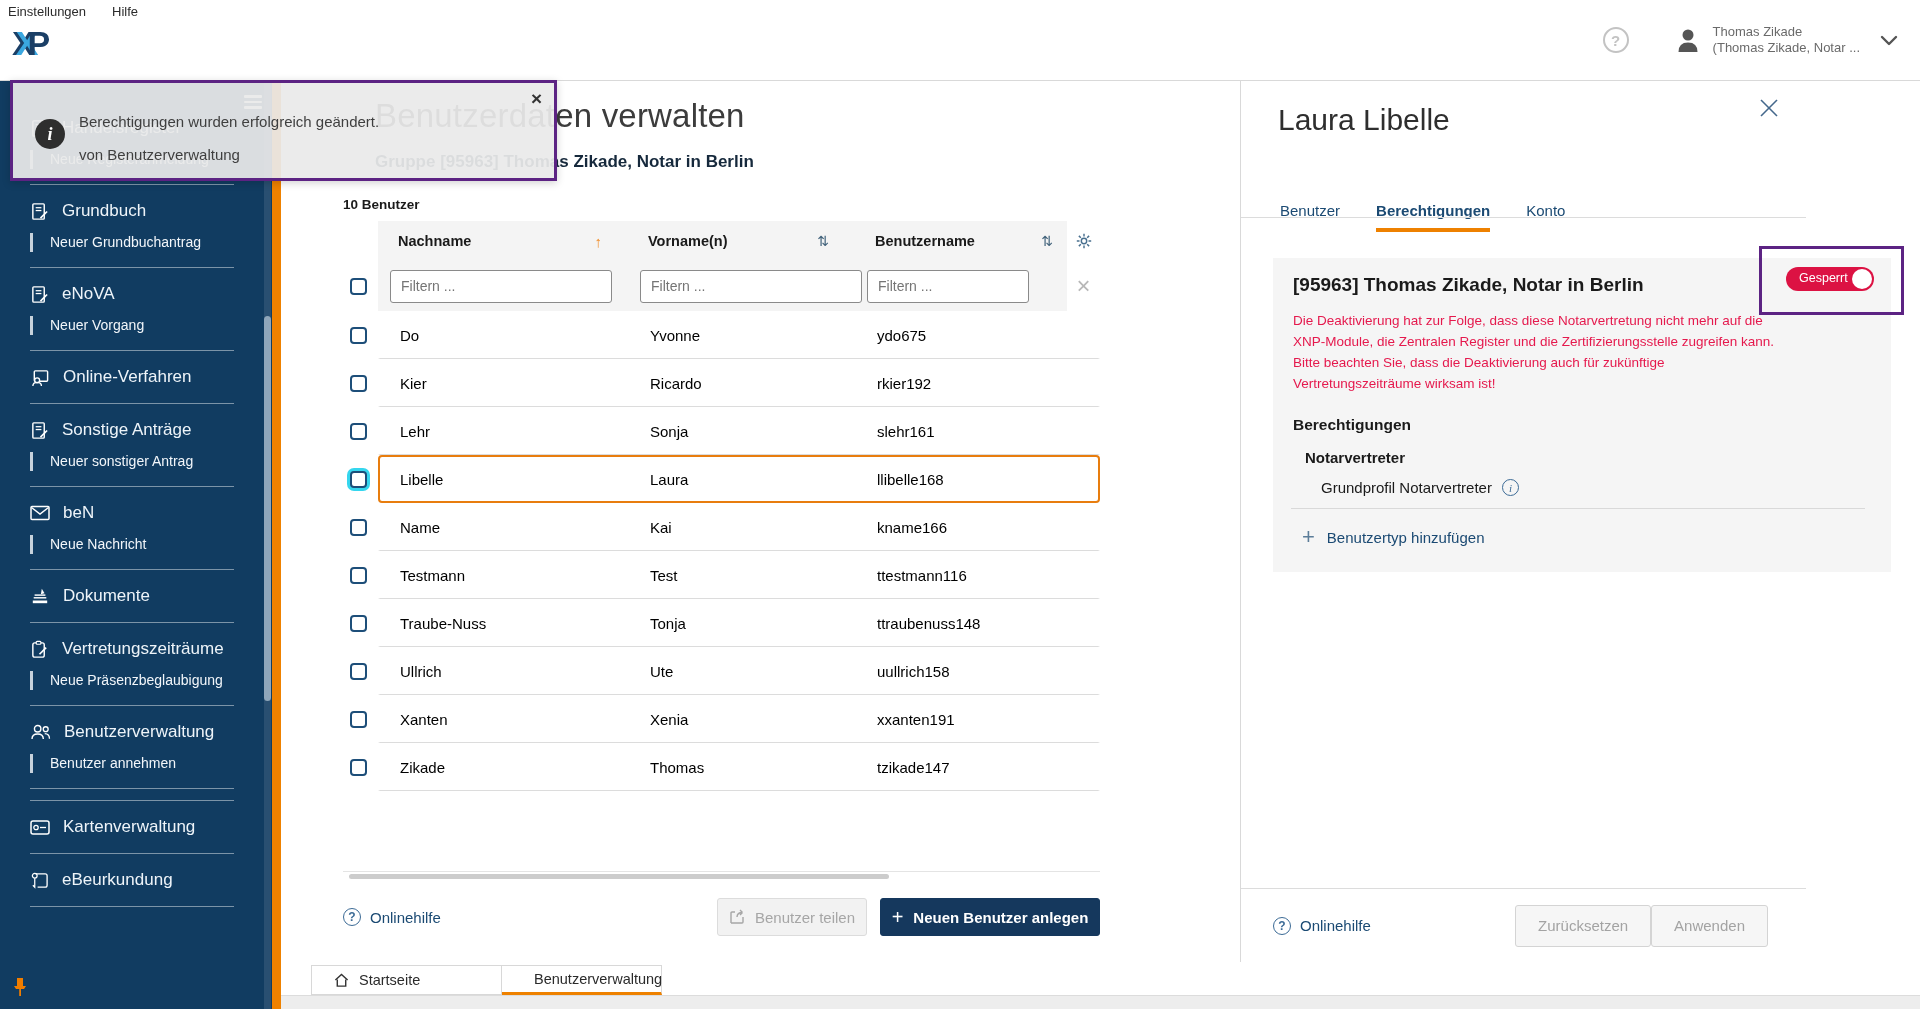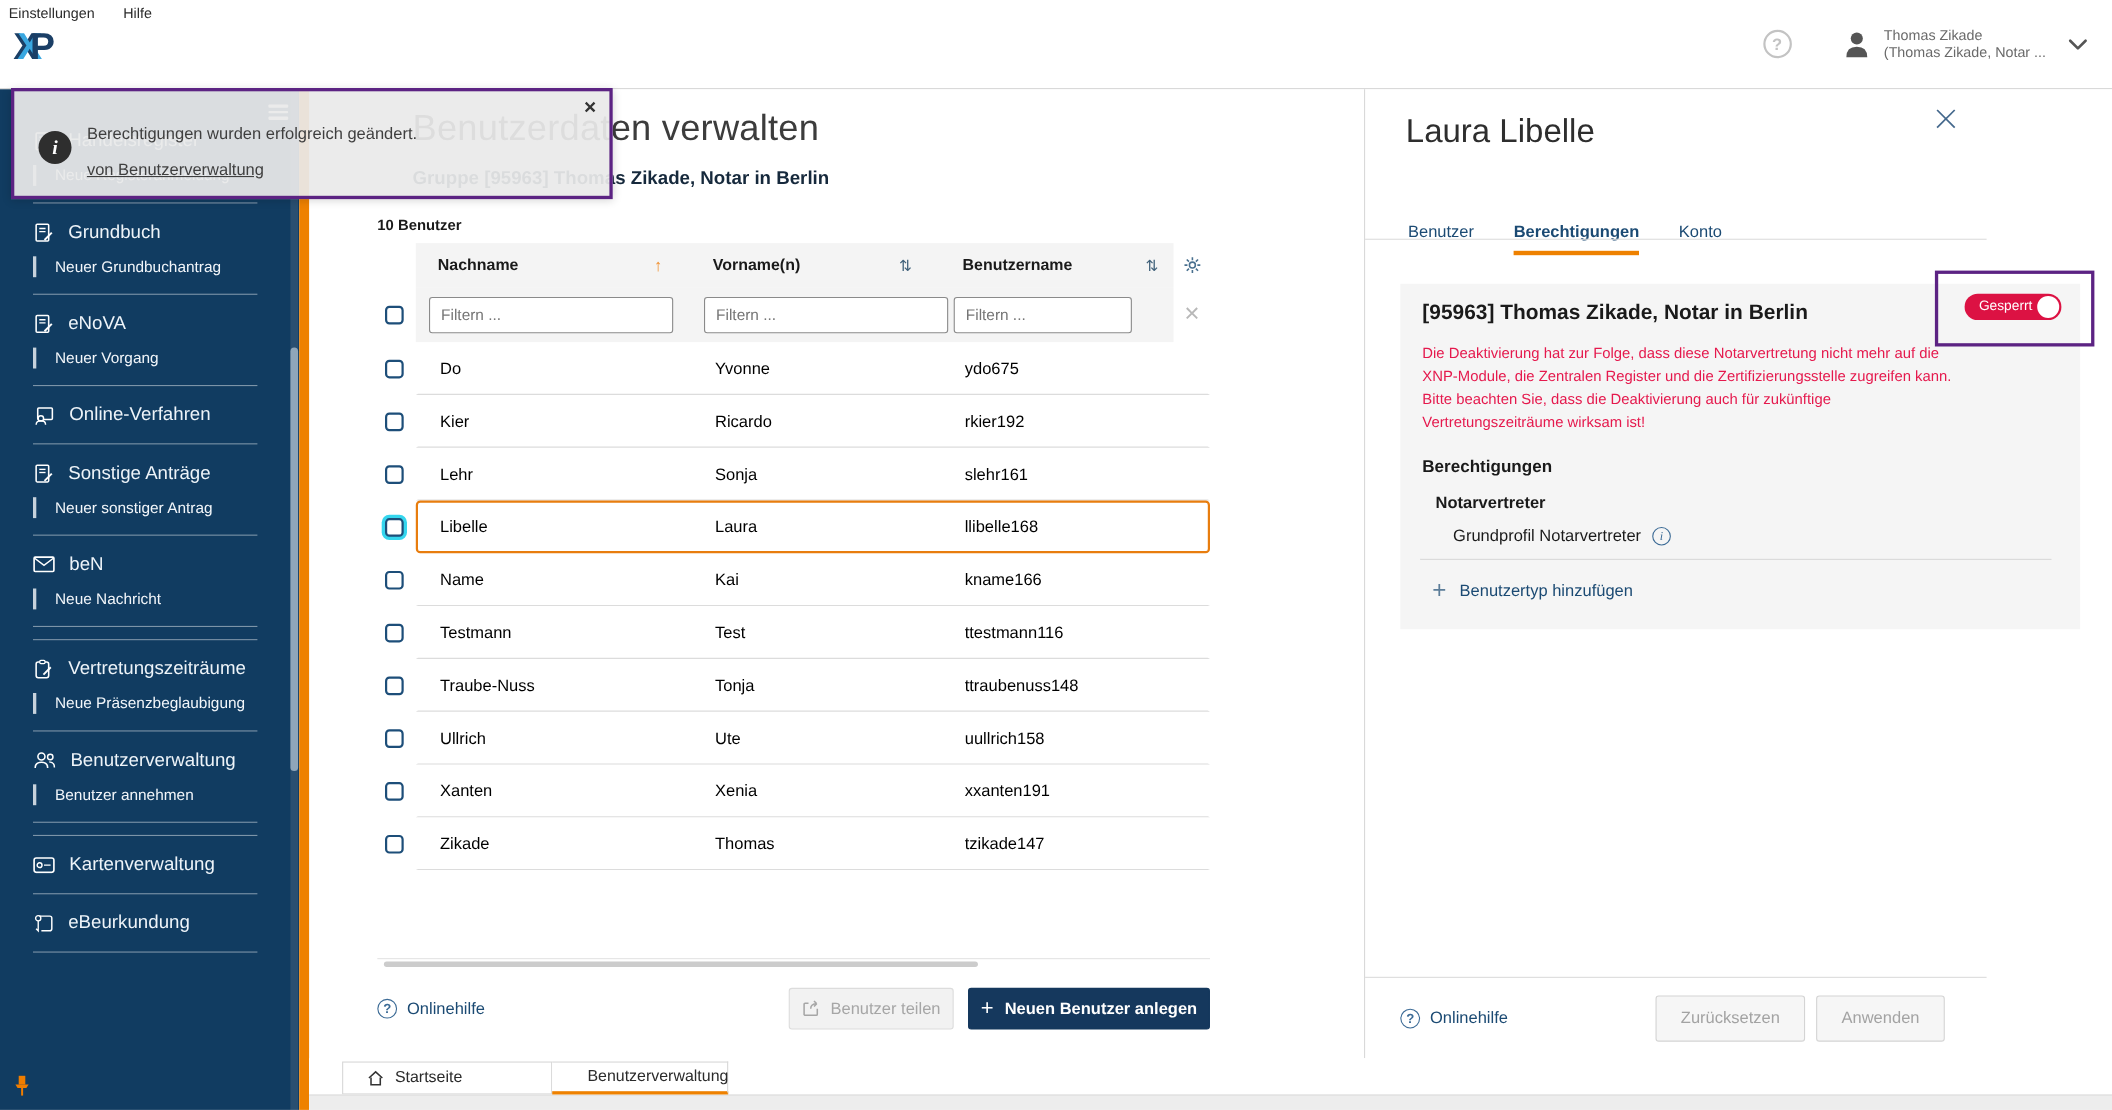--- a/index.html
+++ b/index.html
@@ -108,27 +108,27 @@
   .info-i { width:17px; height:17px; border:1.5px solid #3c6b96; border-radius:50%; color:#3c6b96; font-size:11px; font-style:italic; font-family:"Liberation Serif",serif; display:flex; align-items:center; justify-content:center; }
   .pcard-div { position:absolute; left:18px; right:26px; top:250px; height:1px; background:#d9d9d9; }
   .add-link { position:absolute; left:29px; top:268px; display:flex; align-items:center; gap:12px; color:#1b4a73; font-size:15px; cursor:pointer; }
   .add-plus { color:#5c7d99; font-size:22px; font-weight:normal; line-height:1; }
 
   .annot-toggle { position:absolute; left:518px; top:165px; width:145px; height:69px; border:3px solid #5c2383; z-index:10; pointer-events:none; }
 
   .panel-footer { position:absolute; left:0; right:0; bottom:0; height:74px; border-top:1px solid #dcdcdc; display:flex; align-items:center; padding:0 38px 0 32px; }
   .pf-spacer { flex:1; }
   .btn-secondary { background:#f6f6f6; border:1px solid #d4d4d4; color:#a3a3a3; padding:0 22px; height:42px; }
-  .btn-secondary + .btn-secondary { margin-left:10px; }
+  .btn-secondary + .btn-secondary { }
 
   
   .toast { position:absolute; left:10px; top:80px; width:547px; height:101px; background:rgba(234,234,234,0.93); border:3px solid #5c2383; z-index:50; box-shadow:0 2px 8px rgba(0,0,0,0.18); }
   .toast-icon { position:absolute; left:22px; top:36px; width:30px; height:30px; background:#2e2e2e; border-radius:50%; color:#fff; font-family:"Liberation Serif",serif; font-style:italic; font-weight:bold; font-size:18px; display:flex; align-items:center; justify-content:center; }
   .toast-line1 { position:absolute; left:66px; top:30px; font-size:15px; color:#3f3f3f; }
-  .toast-line2 { position:absolute; left:66px; top:63px; font-size:15px; color:#3f3f3f;text-decoration:underline; }
+  .toast-line2 { position:absolute; left:66px; top:63px; font-size:15px; color:#3f3f3f; }
   .toast-close { position:absolute; right:12px; top:6px; font-size:19px; font-weight:900; color:#333; cursor:pointer; line-height:1; }
 
   svg { display:block; }
 </style>
 </head>
 <body>
 
 <div class="header">
   <div class="menubar">
     <span>Einstellungen</span>
@@ -242,20 +242,29 @@
           <polyline points="1.5,2.5 10,9 18.5,2.5" fill="none" stroke="#fff" stroke-width="1.4"></polyline>
         </svg>
       <span>beN</span>
     </div>
     <div class="nav-sub">
         <span class="bar"></span>
         <span>Neue Nachricht</span>
       </div>
     <div class="nav-div"></div>
 
+    <div class="nav-item">
+      <svg width="20" height="18" viewBox="0 0 20 20">
+          <path d="M2 15 L18 15 L18 18 L2 18 Z" fill="#fff"></path>
+          <path d="M3 12 L17 12" stroke="#fff" stroke-width="1.6"></path>
+          <path d="M4 9 L16 9" stroke="#fff" stroke-width="1.6"></path>
+          <path d="M12 2 L15 7 L11 8 Z" fill="#fff"></path>
+        </svg>
+      <span>Dokumente</span>
+    </div>
     <div class="nav-div"></div>
 
     <div class="nav-item">
       <svg width="19" height="19" viewBox="0 0 20 20">
           <rect x="3" y="3" width="12" height="15" rx="2" fill="none" stroke="#fff" stroke-width="1.5"></rect>
           <rect x="6.5" y="1.5" width="5" height="3" rx="1" fill="#113c61" stroke="#fff" stroke-width="1.2"></rect>
           <line x1="10" y1="15" x2="17" y2="8" stroke="#fff" stroke-width="1.8"></line>
         </svg>
       <span>Vertretungszeiträume</span>
     </div>

